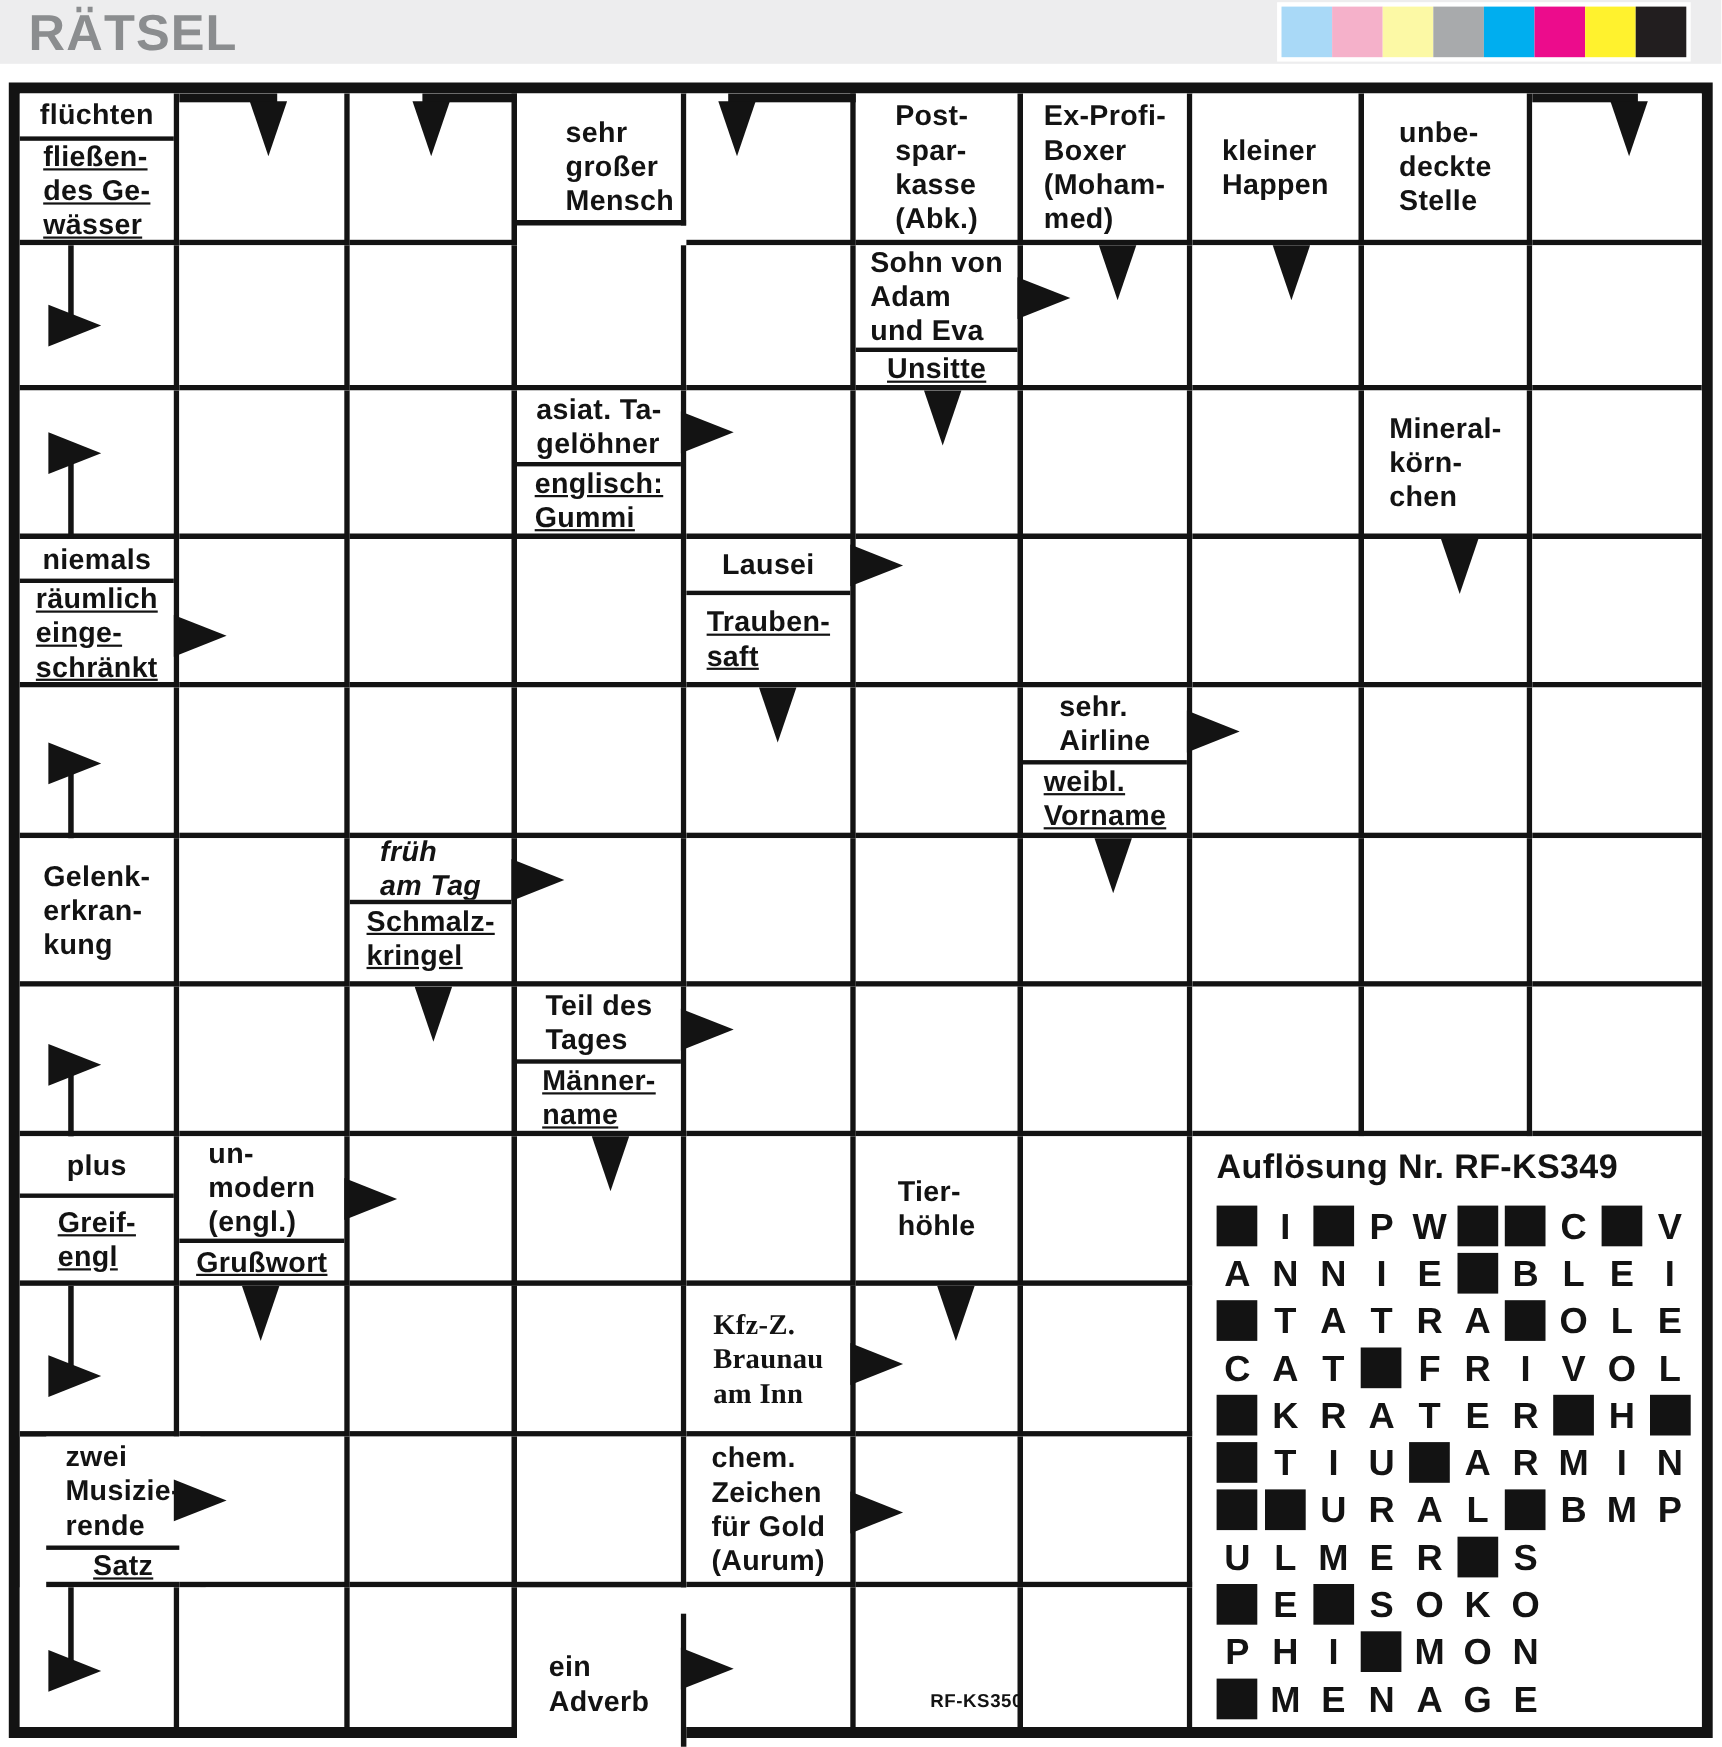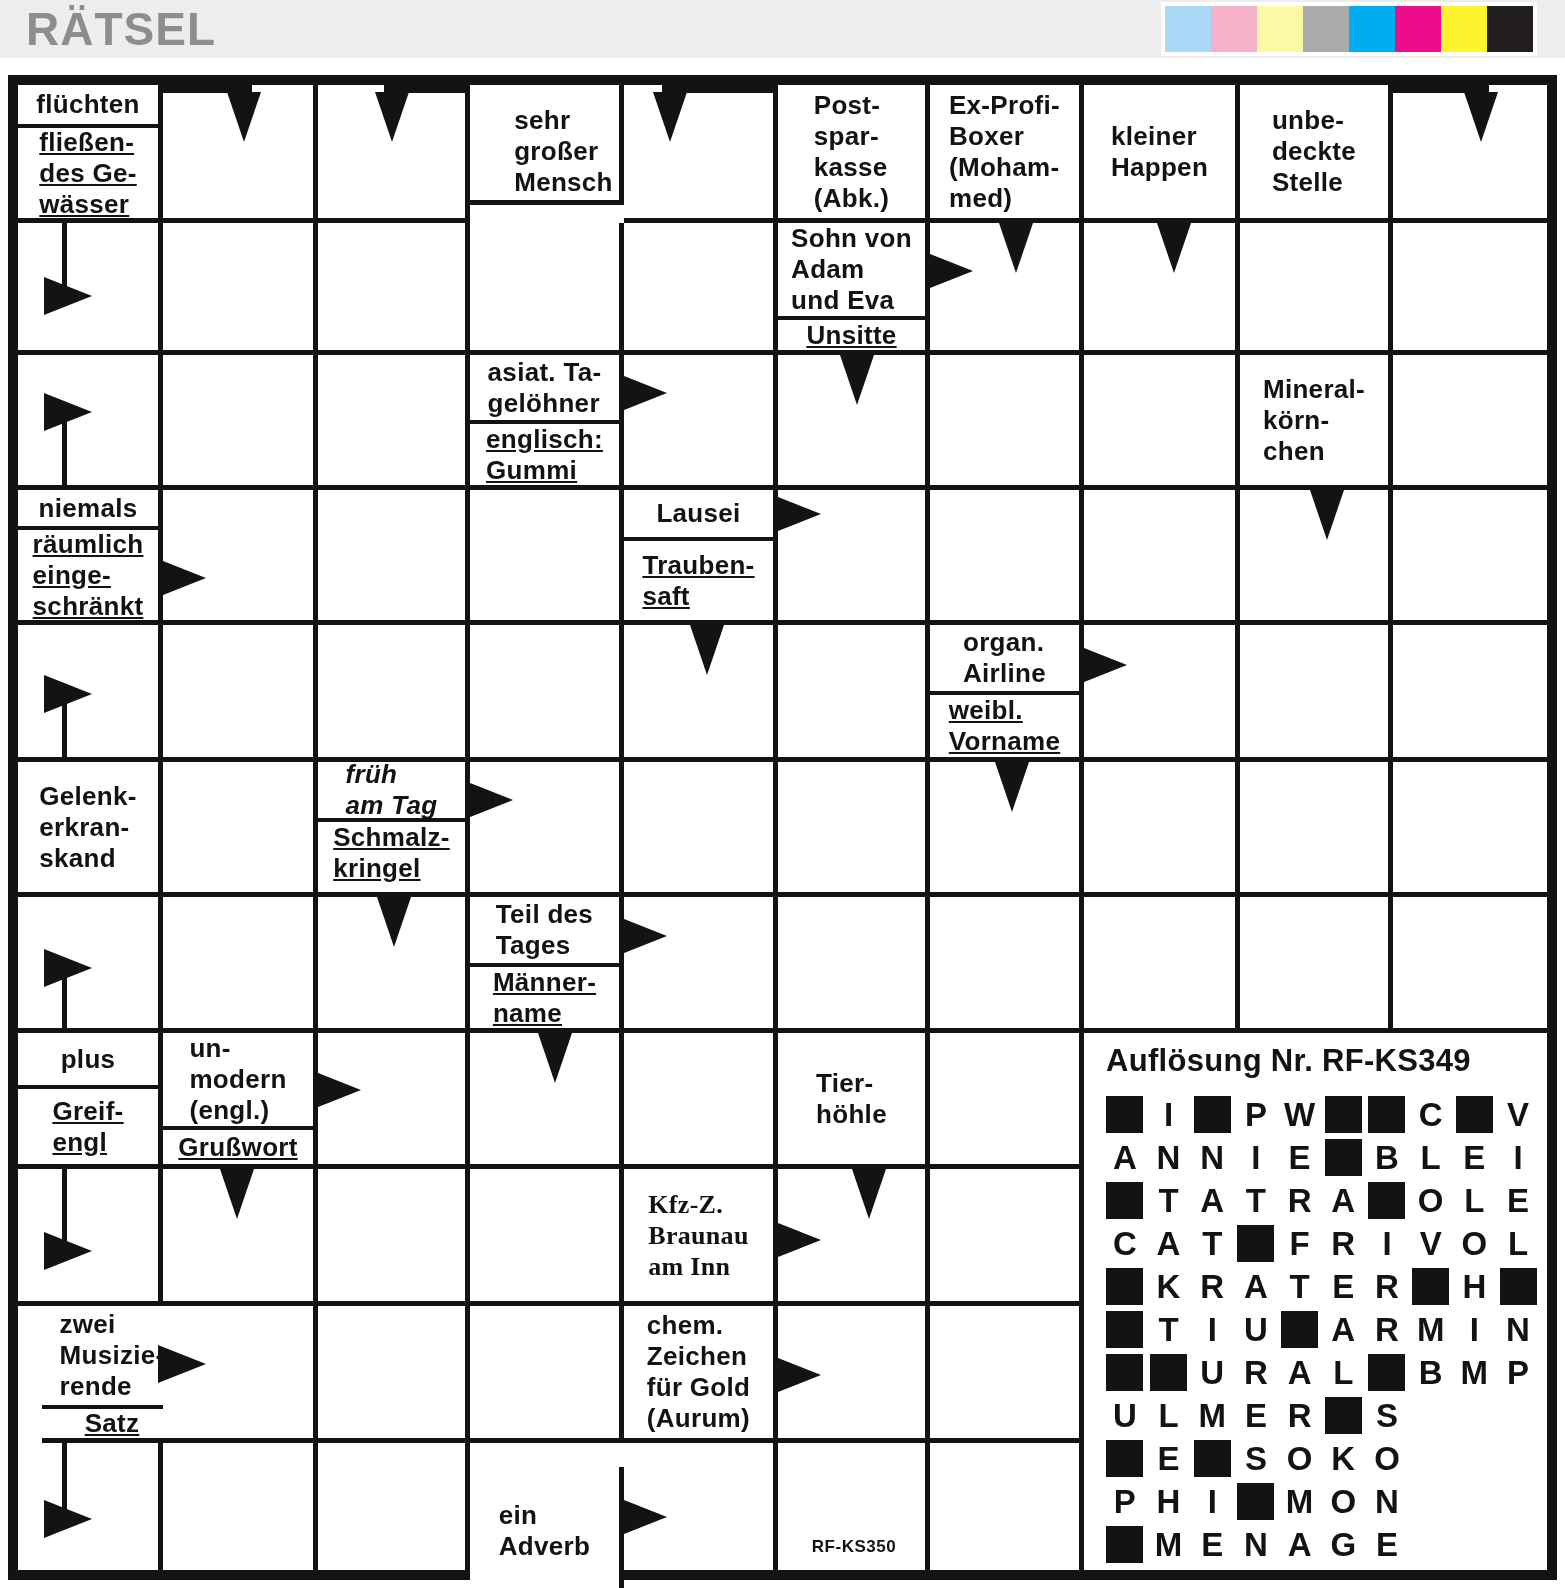--- a/index.html
+++ b/index.html
@@ -210,36 +210,36 @@
     <div class="cell" style="left: 1222px; top: 405px; width: 153px; height: 135px;"></div>
     <div class="cell" style="left: 1375px; top: 405px; width: 154px; height: 135px; border-right: none;"></div>
     <div class="cell" style="left: 0px; top: 540px; width: 145px; height: 137px;"></div>
     <div class="cell" style="left: 145px; top: 540px; width: 155px; height: 137px;"></div>
     <div class="cell" style="left: 300px; top: 540px; width: 152px; height: 137px;"></div>
     <div class="cell" style="left: 452px; top: 540px; width: 154px; height: 137px;"></div>
     <div class="cell" style="left: 606px; top: 540px; width: 154px; height: 137px;"></div>
     <div class="cell" style="left: 760px; top: 540px; width: 152px; height: 137px;"></div>
     <div class="cell" style="left: 912px; top: 540px; width: 154px; height: 137px;">
       <div class="clue-part" style="height: 66px;">
-        <span class="clue-text multi">organ.
+        <span class="clue-text multi">sehr.
 Airline</span>
       </div>
       <div class="clue-part divided" style="height: 66px;">
         <span class="clue-text multi">weibl.
 Vorname</span>
       </div>
     </div>
     <div class="cell" style="left: 1066px; top: 540px; width: 156px; height: 137px;"></div>
     <div class="cell" style="left: 1222px; top: 540px; width: 153px; height: 137px;"></div>
     <div class="cell" style="left: 1375px; top: 540px; width: 154px; height: 137px; border-right: none;"></div>
     <div class="cell" style="left: 0px; top: 677px; width: 145px; height: 135px;">
       <div class="clue-part" style="height: 130px;">
         <span class="clue-text multi">Gelenk-
 erkran-
-skand</span>
+kung</span>
       </div>
     </div>
     <div class="cell" style="left: 145px; top: 677px; width: 155px; height: 135px;"></div>
     <div class="cell" style="left: 300px; top: 677px; width: 152px; height: 135px;">
       <div class="clue-part" style="height: 56px; font-style: italic;">
         <span class="clue-text multi">früh
 am Tag</span>
       </div>
       <div class="clue-part divided" style="height: 65px;">
         <span class="clue-text multi">Schmalz-
@@ -553,14 +553,14 @@
           </div>
           <div class="sol-cell">M</div>
           <div class="sol-cell">E</div>
           <div class="sol-cell">N</div>
           <div class="sol-cell">A</div>
           <div class="sol-cell">G</div>
           <div class="sol-cell">E</div>
         </div>
       </div>
     </div>
-    <div class="puzzle-code" style="left: 760px; width: 152px; top: 1452px;">RF-KS350</div>
+    <div class="puzzle-code" style="left: 760px; width: 152px; top: 1452px; text-align: right;">RF-KS350</div>
   </div>
 
 </body></html>

